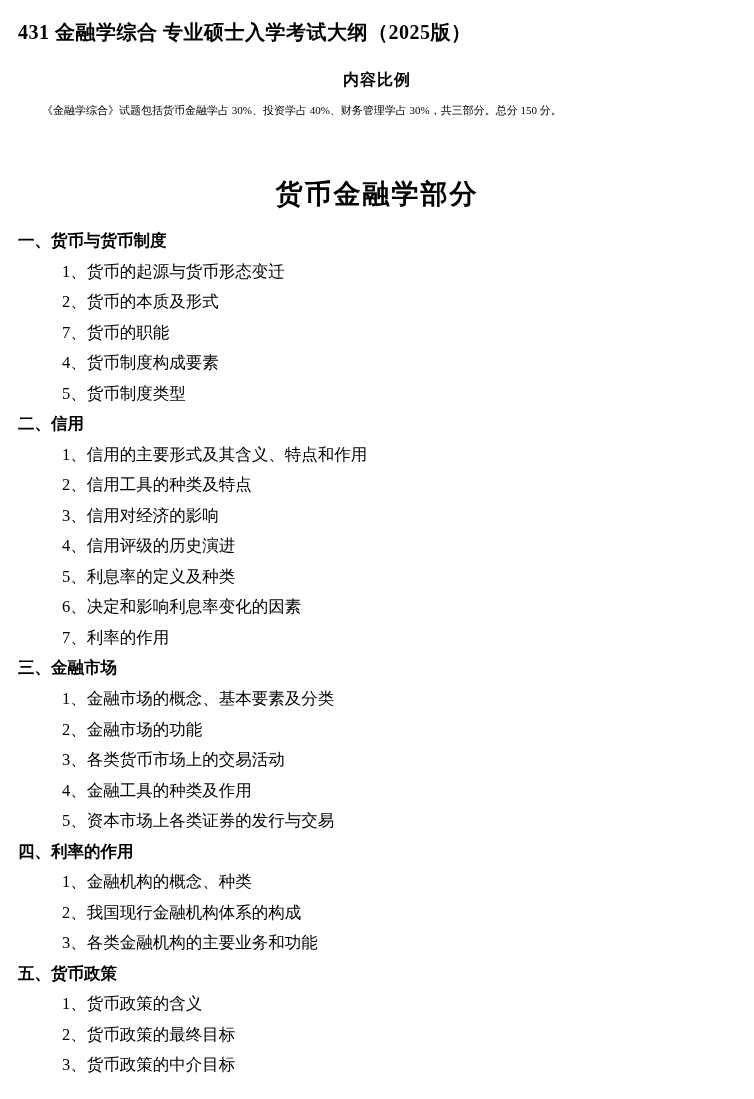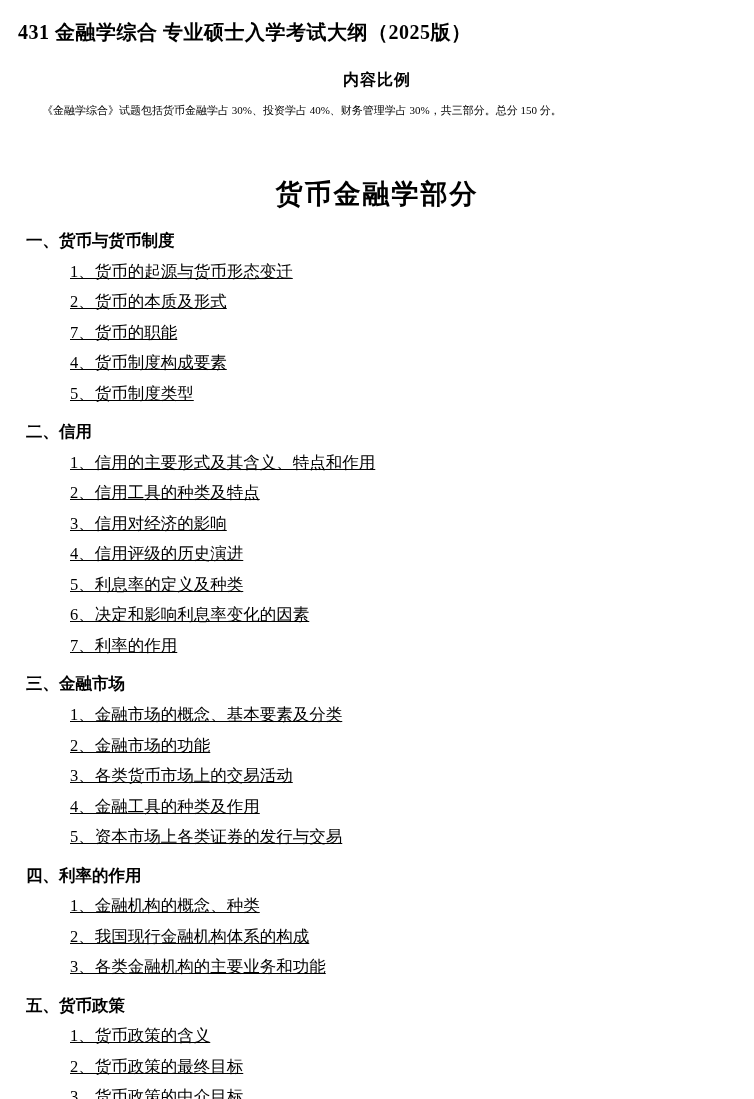--- a/index.html
+++ b/index.html
@@ -47,36 +47,35 @@
     font-size: 27px;
     font-weight: bold;
     margin: 56px 0 14px 0;
     letter-spacing: 2px;
   }
   .outline {
     margin: 0;
     padding: 0;
   }
   .chapter {
-    margin: 8px;
+    margin: 0;
     padding: 0;
   }
   .chapter-title {
     font-size: 16.5px;
     font-weight: bold;
     line-height: 1.85;
     margin: 0;
     padding-left: 0;
   }
   .item {
     font-size: 16.5px;
     line-height: 1.85;
     margin: 0;
     padding-left: 44px;
-    text-decoration: underline;
   }
 </style>
 </head>
 <body>
 
 <div class="page">
 
   <div class="doc-title">431 金融学综合 专业硕士入学考试大纲（2025版）</div>
 
   <div class="section-title">内容比例</div>

